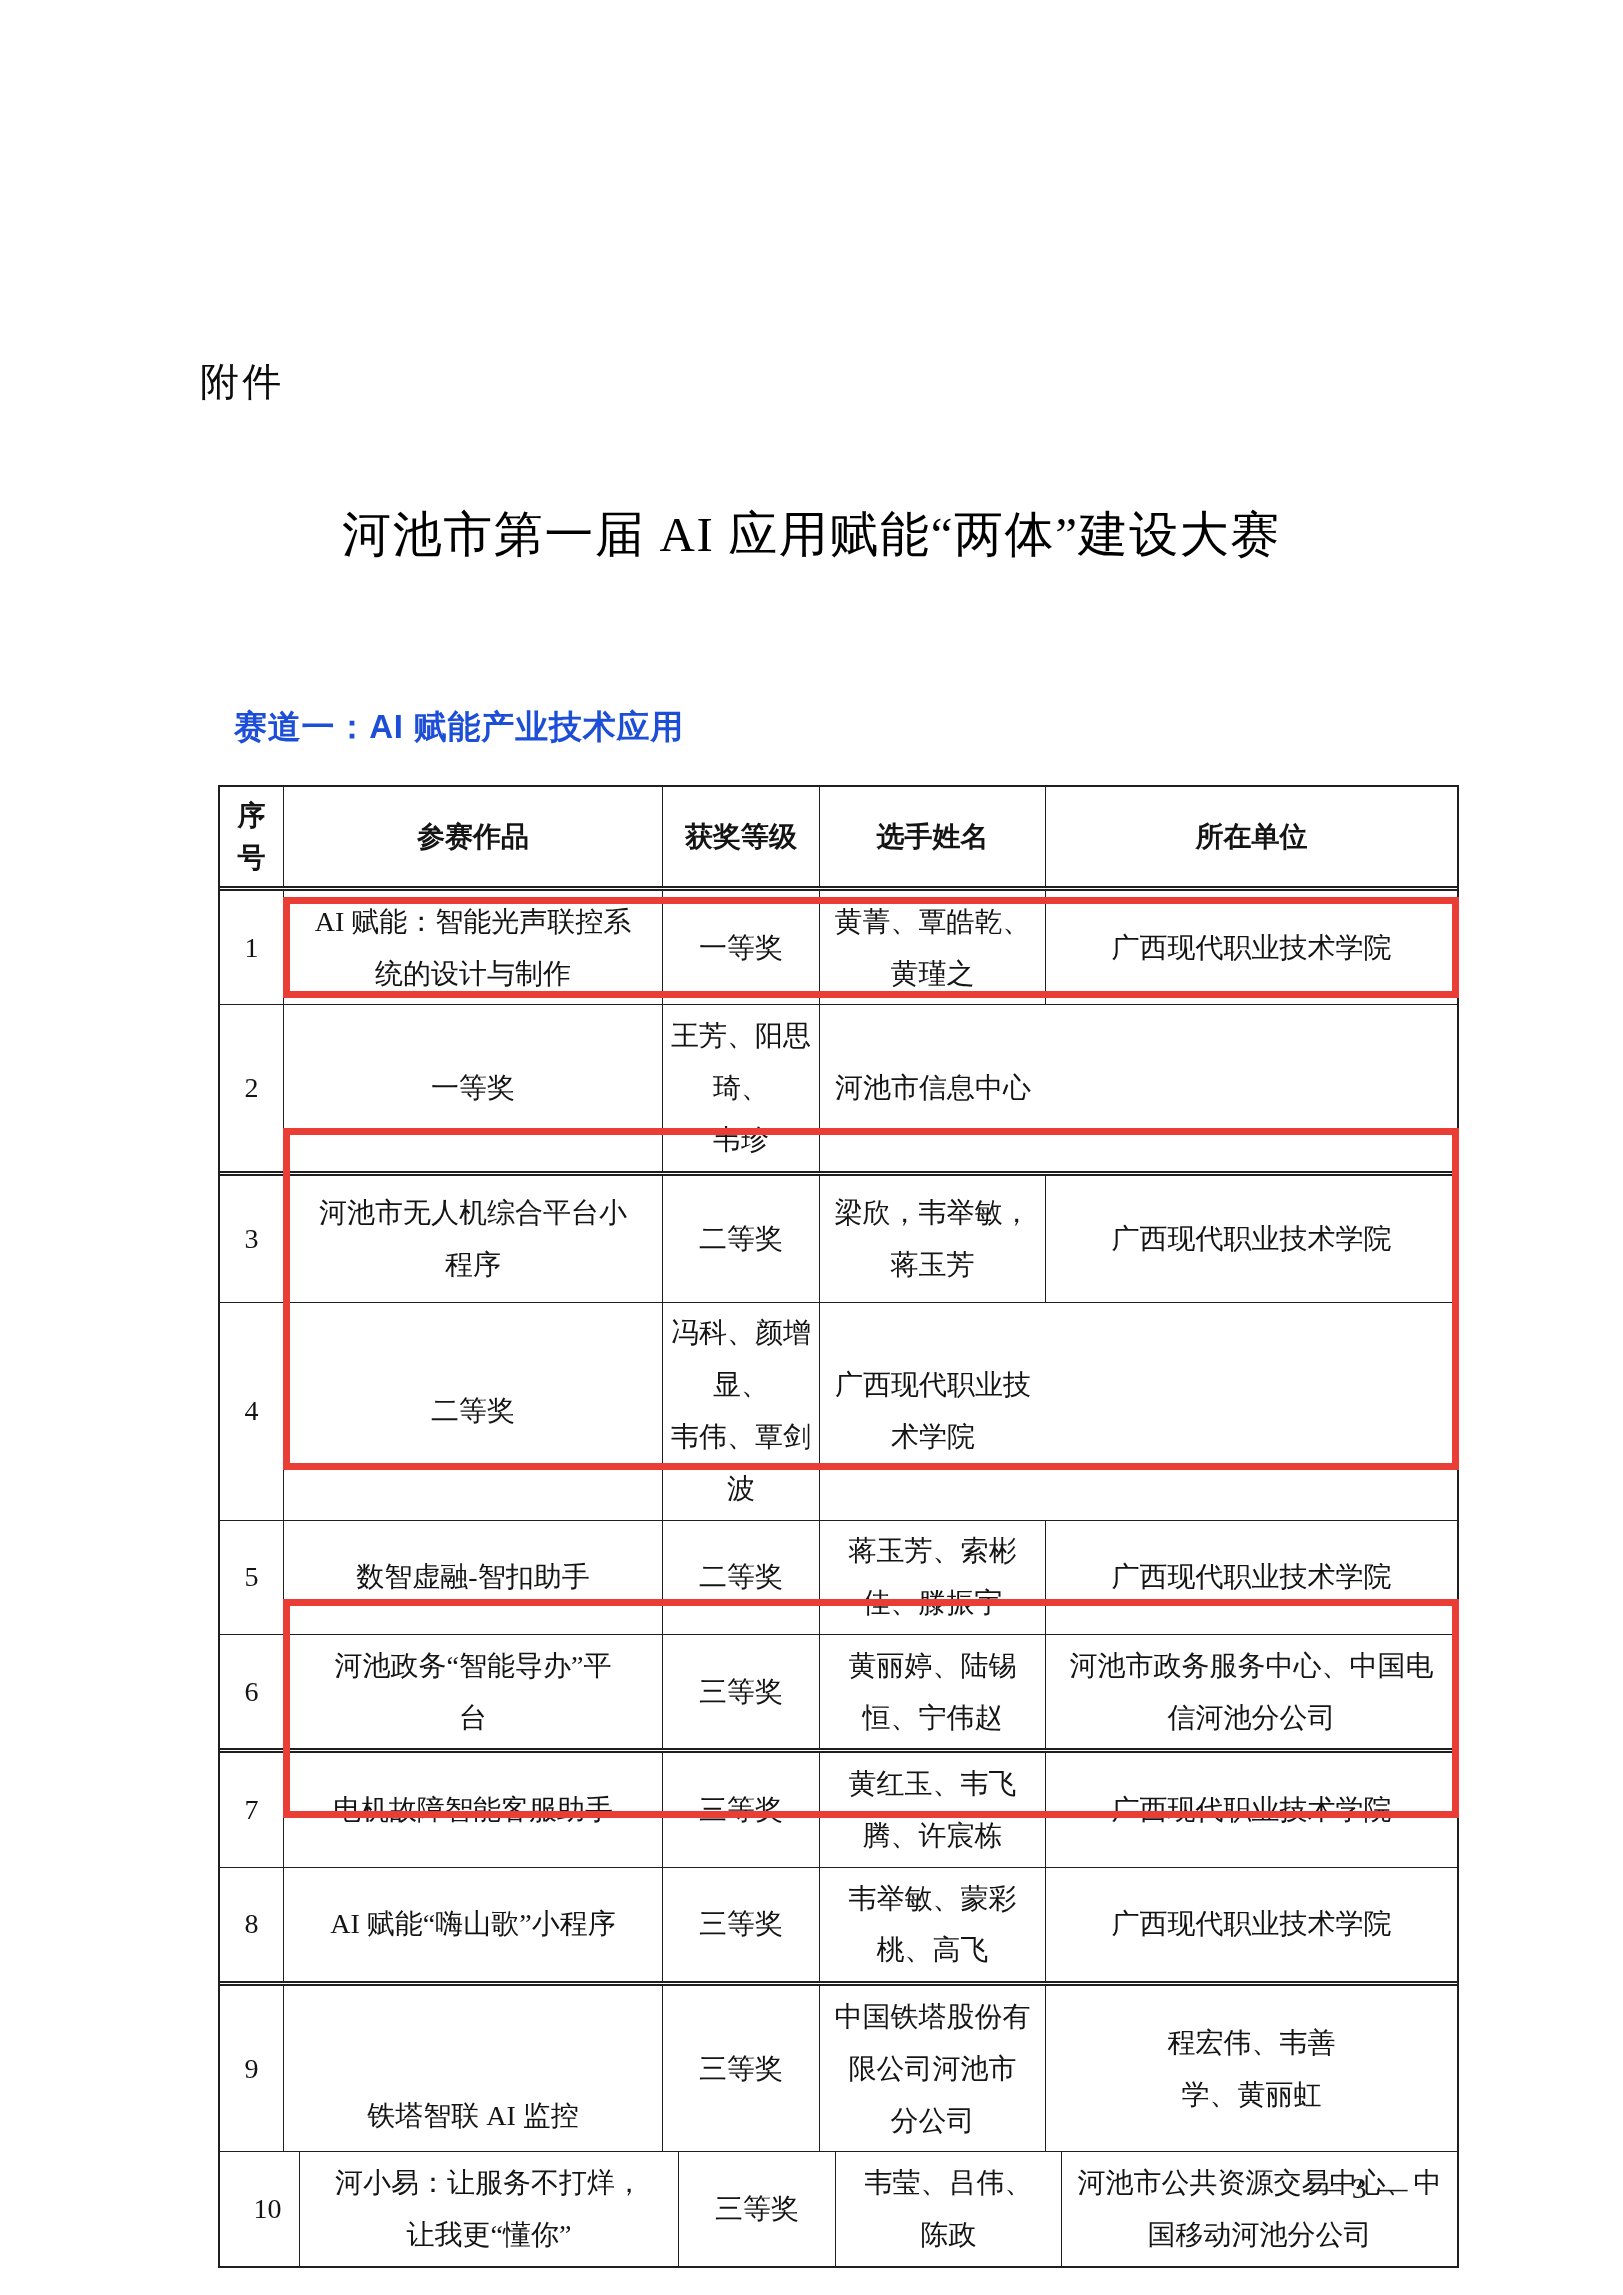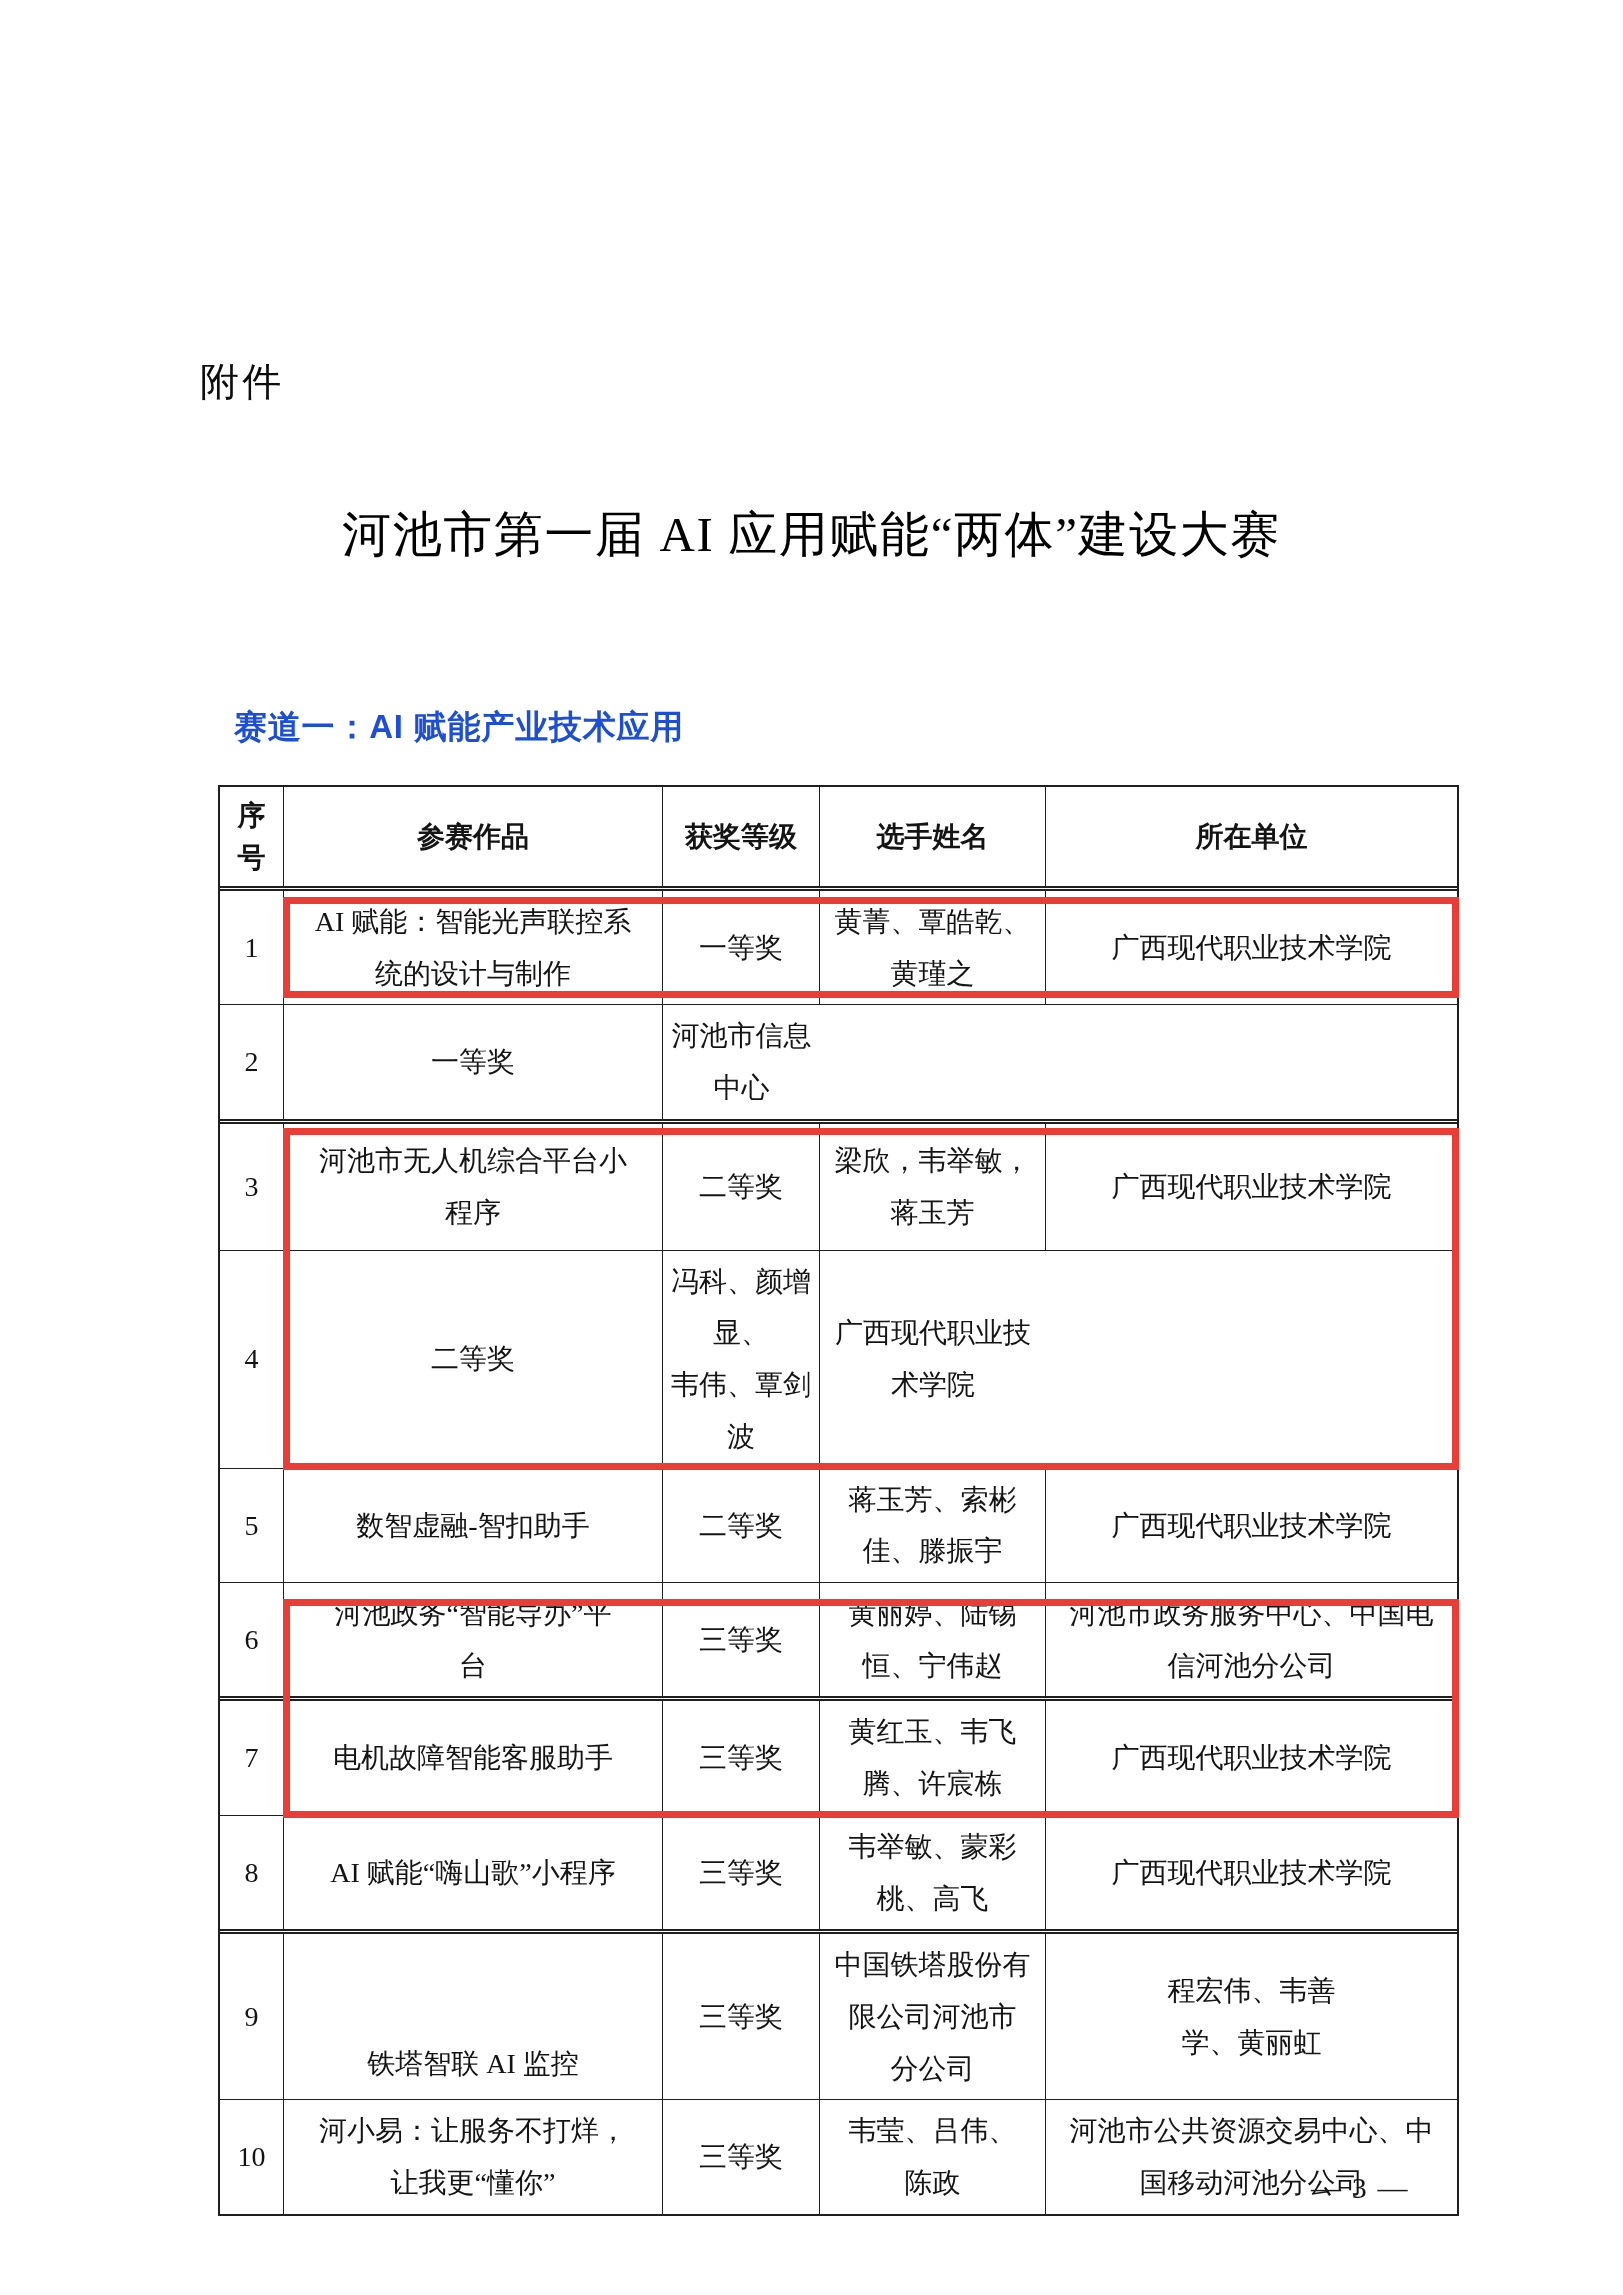--- a/index.html
+++ b/index.html
@@ -50,21 +50,21 @@
   #rows .trow:last-child { border-bottom:none; }
   #rows .trow:nth-child(1)  { min-height:114px; }
   #rows .trow:nth-child(2)  { min-height:93px; }
   #rows .trow:nth-child(3)  { min-height:127px; }
   #rows .trow:nth-child(4)  { min-height:99px; }
   #rows .trow:nth-child(5)  { min-height:114px; }
   #rows .trow:nth-child(6)  { min-height:96px; }
   #rows .trow:nth-child(7)  { min-height:110px; }
   #rows .trow:nth-child(8)  { min-height:96px; }
   #rows .trow:nth-child(9)  { min-height:112px; }
-  #rows .trow:nth-child(10) { min-height:87px; }
+  #rows .trow:nth-child(10) { min-height:87px;padding-left:16px; }
   
   #rows .trow:nth-child(9) .c-work { align-items:flex-end; padding-bottom:9.7px; }
   .highlight-box {
     position:absolute; box-sizing:border-box;
     border:7.3px solid #ea3d35; pointer-events:none;
   }
   #page-number {
     position:absolute; left:1266px; top:2123px; width:188px; text-align:center;
     font-size:30px; color:#1a1a1a; letter-spacing:1.6px;
   }
@@ -98,20 +98,22 @@
             <div class="cell c-work">AI 赋能：智能光声联控系
 统的设计与制作</div>
             <div class="cell c-award">一等奖</div>
             <div class="cell c-names">黄菁、覃皓乾、
 黄瑾之</div>
             <div class="cell c-org">广西现代职业技术学院</div>
           </div>
           <div class="trow">
             <div class="cell c-no">2</div>
             <div class="cell c-award">一等奖</div>
+            <div class="cell c-names">王芳、阳思琦、
+韦珍</div>
             <div class="cell c-org">河池市信息中心</div>
           </div>
           <div class="trow">
             <div class="cell c-no">3</div>
             <div class="cell c-work">河池市无人机综合平台小
 程序</div>
             <div class="cell c-award">二等奖</div>
             <div class="cell c-names">梁欣，韦举敏，
 蒋玉芳</div>
             <div class="cell c-org">广西现代职业技术学院</div>

